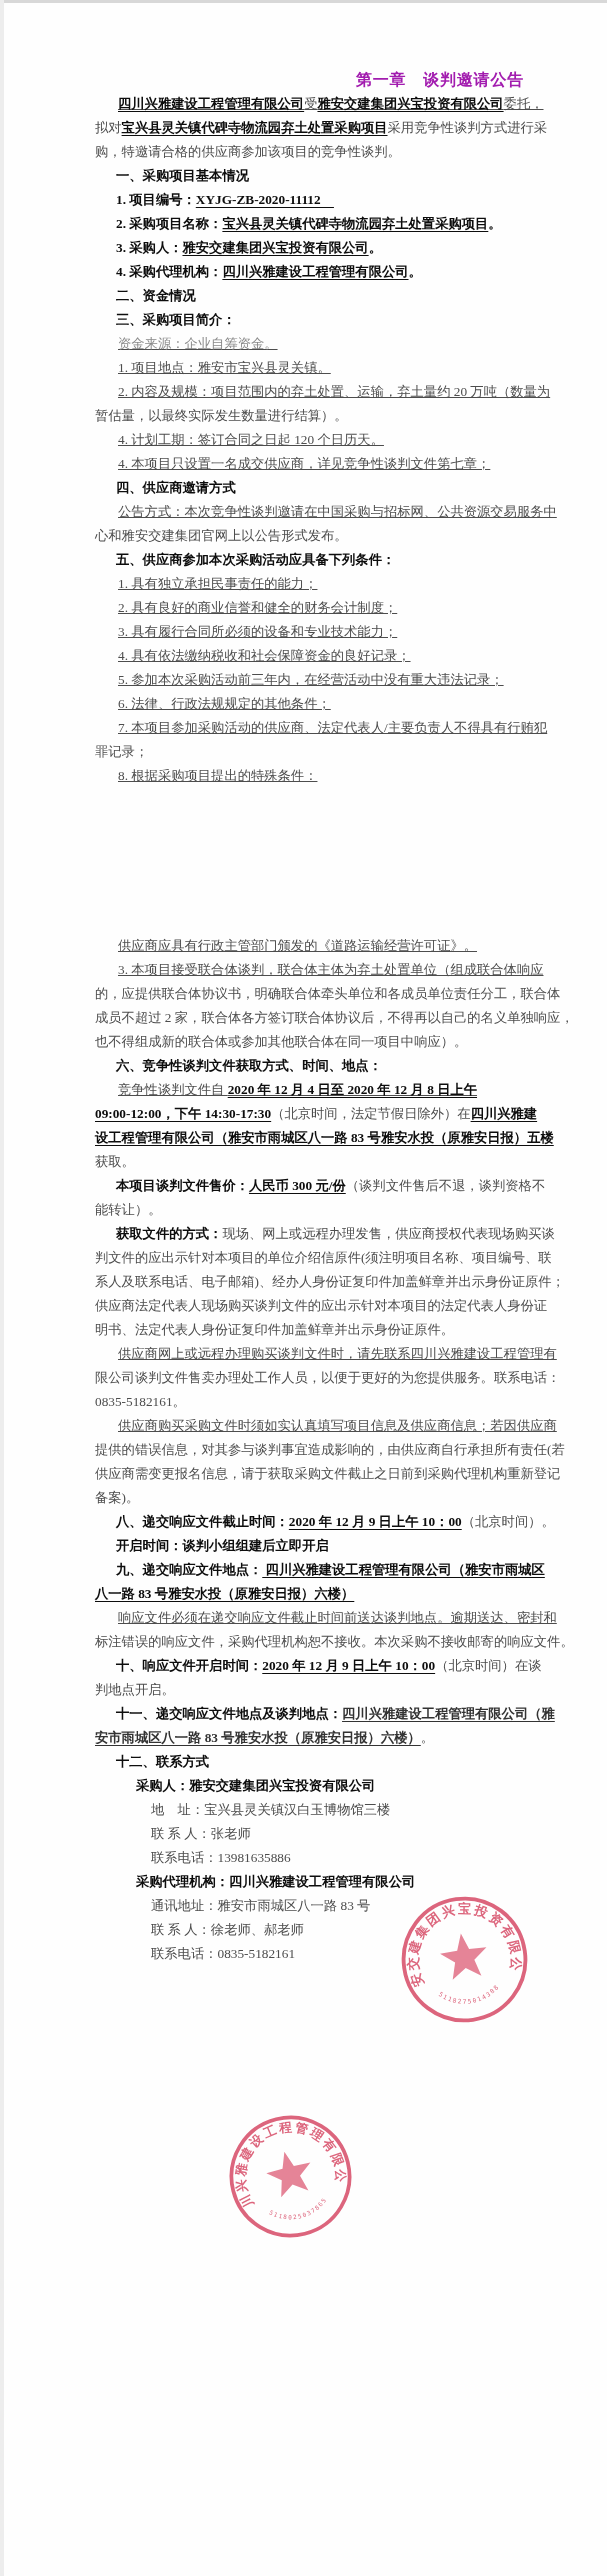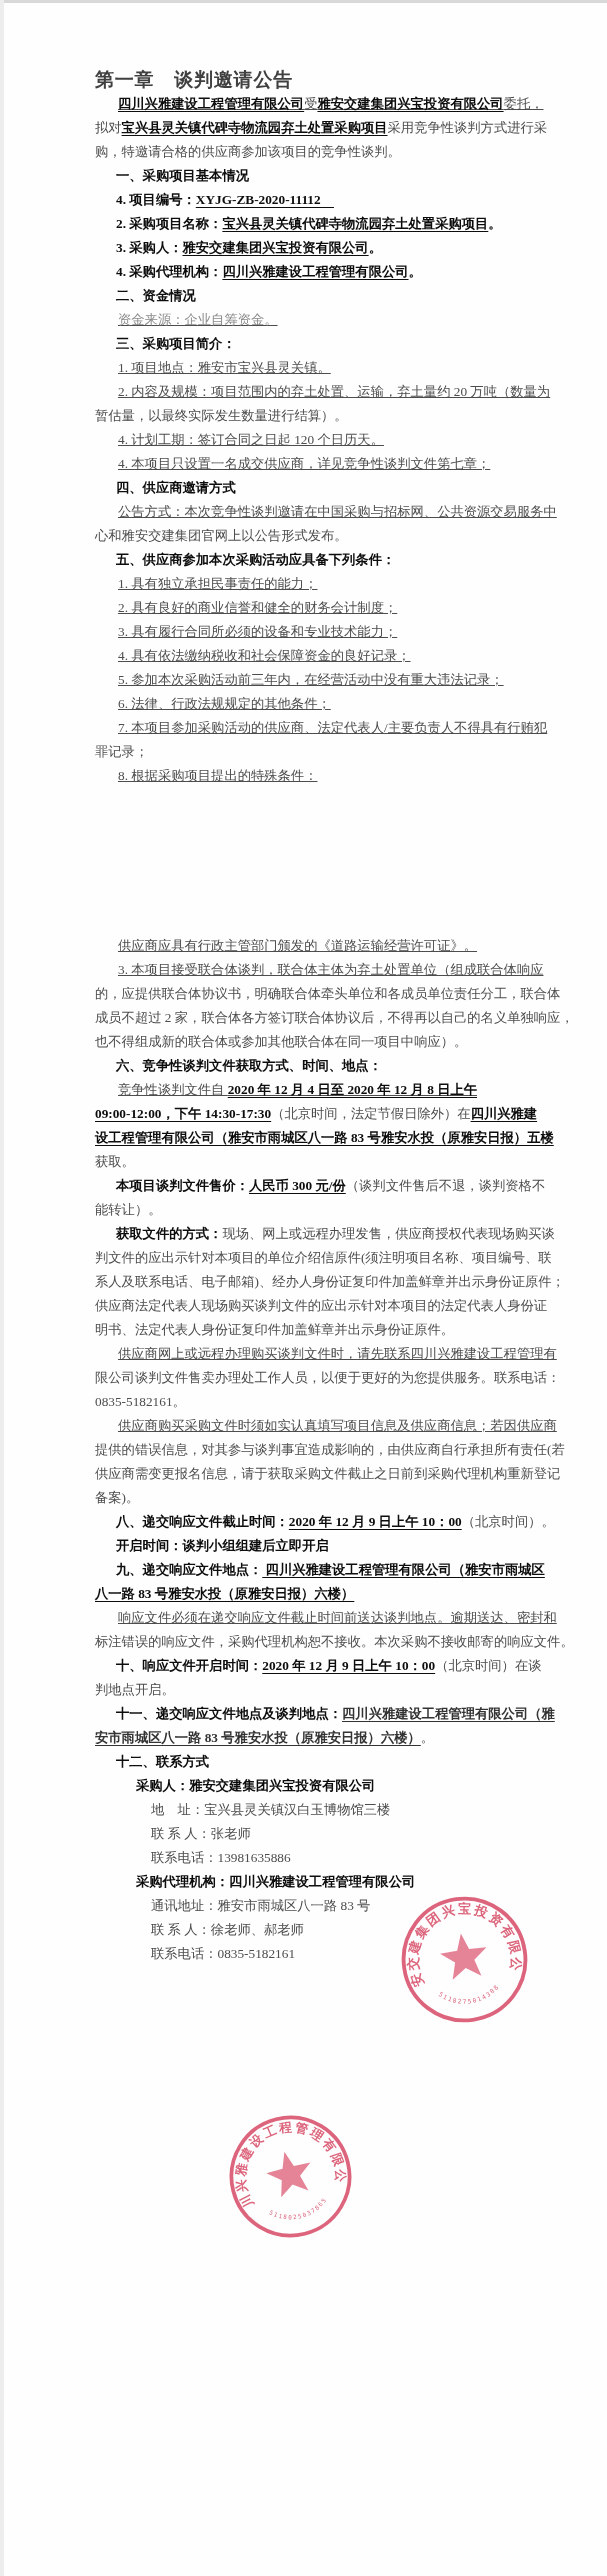--- a/index.html
+++ b/index.html
@@ -12,23 +12,23 @@
   }
   .edge-top{position:absolute;left:0;top:0;width:607px;height:3px;background:#d8d8d8;}
   .edge-left{position:absolute;left:0;top:0;width:3.8px;height:2576px;background:#ededed;}
   #doc{
     position:absolute;left:95px;top:67px;width:429px;
     color:#4d4d4d;
     font-size:13.3px;
     line-height:24px;
   }
   #doc-title{
-    text-align:left;
-    font-weight:bold;color:#404040;
-    font-size:19px;line-height:25px;
+    text-align:right;
+    font-weight:bold;color:#a21caf;
+    font-size:16px;line-height:25px;
     letter-spacing:0.8px;
   }
   .line{white-space:nowrap;}
   .p{text-indent:23px;text-decoration:underline;}
   .h{text-indent:21px;}
   .c1{padding-left:41px;}
   .c2{padding-left:56px;}
   .b{font-weight:bold;color:#0d0d0d;}
   .u{text-decoration:underline;text-decoration-thickness:1.4px;text-underline-offset:3px;}
   .du{color:#333;font-weight:bold;}
@@ -48,27 +48,27 @@
   <div class="edge-top"></div>
   <div class="edge-left"></div>
 
   <div id="doc">
     <div id="doc-title">第一章　谈判邀请公告</div>
     <div id="doc-lines">
         <div class="line p"><span class="b u ">四川兴雅建设工程管理有限公司</span><span class="">受</span><span class="b u ">雅安交建集团兴宝投资有限公司</span><span class="">委托，</span></div>
         <div class="line "><span class="">拟对</span><span class="b u ">宝兴县灵关镇代碑寺物流园弃土处置采购项目</span><span class="">采用竞争性谈判方式进行采</span></div>
         <div class="line "><span class="">购，特邀请合格的供应商参加该项目的竞争性谈判。</span></div>
         <div class="line h"><span class="b ">一、采购项目基本情况</span></div>
-        <div class="line h"><span class="b ">4. 项目编号：</span><span class="b u ">XYJG-ZB-2020-11112　</span></div>
+        <div class="line h"><span class="b ">1. 项目编号：</span><span class="b u ">XYJG-ZB-2020-11112　</span></div>
         <div class="line h"><span class="b ">2. 采购项目名称：</span><span class="b u ">宝兴县灵关镇代碑寺物流园弃土处置采购项目</span><span class="b ">。</span></div>
         <div class="line h"><span class="b ">3. 采购人：</span><span class="b u ">雅安交建集团兴宝投资有限公司</span><span class="b ">。</span></div>
         <div class="line h"><span class="b ">4. 采购代理机构：</span><span class="b u ">四川兴雅建设工程管理有限公司</span><span class="b ">。</span></div>
         <div class="line h"><span class="b ">二、资金情况</span></div>
+        <div class="line h"><span class="b ">三、采购项目简介：</span></div>
         <div class="line p"><span class="gray">资金来源：企业自筹资金。</span></div>
-        <div class="line h"><span class="b ">三、采购项目简介：</span></div>
         <div class="line p"><span class="">1. 项目地点：雅安市宝兴县灵关镇。</span></div>
         <div class="line p"><span class="">2. 内容及规模：项目范围内的弃土处置、运输，弃土量约 20 万吨（数量为</span></div>
         <div class="line "><span class="">暂估量，以最终实际发生数量进行结算）。</span></div>
         <div class="line p"><span class="">4. 计划工期：签订合同之日起 120 个日历天。</span></div>
         <div class="line p"><span class="">4. 本项目只设置一名成交供应商，详见竞争性谈判文件第七章；</span></div>
         <div class="line h"><span class="b ">四、供应商邀请方式</span></div>
         <div class="line p"><span class="">公告方式：本次竞争性谈判邀请在中国采购与招标网、公共资源交易服务中</span></div>
         <div class="line "><span class="">心和雅安交建集团官网上以公告形式发布。</span></div>
         <div class="line h"><span class="b ">五、供应商参加本次采购活动应具备下列条件：</span></div>
         <div class="line p"><span class="">1.  具有独立承担民事责任的能力；</span></div>

